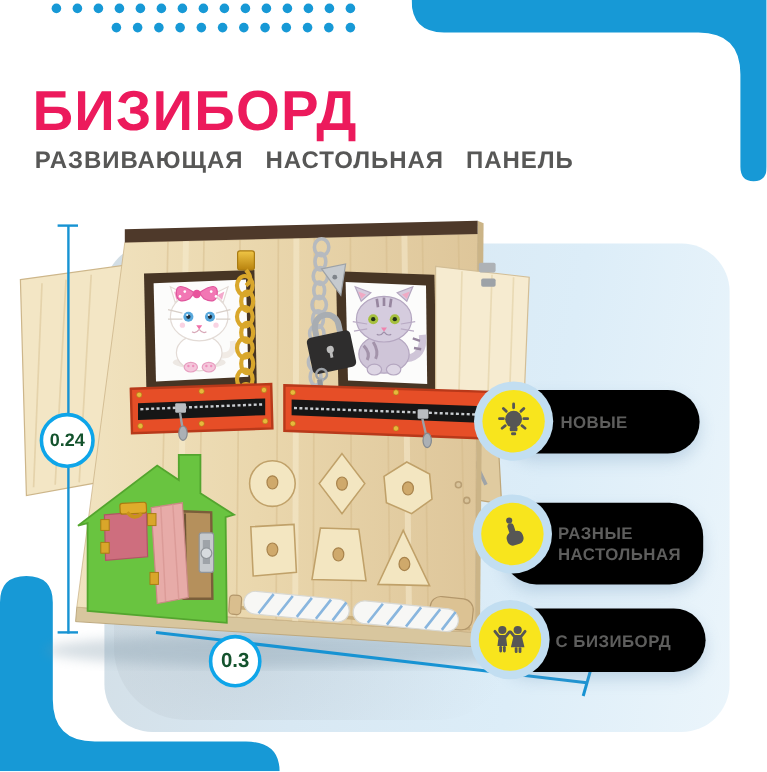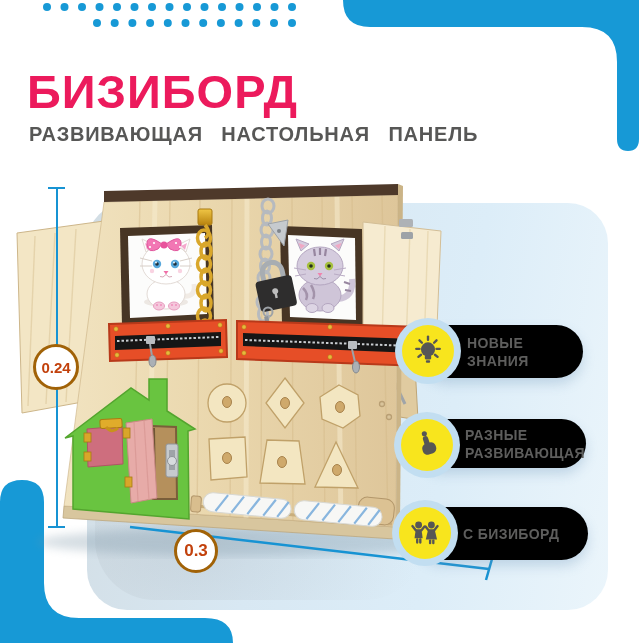--- a/index.html
+++ b/index.html
@@ -11,23 +11,23 @@
               letter-spacing:1px;line-height:1;}
   #page-subtitle{left:29px;top:124px;font-size:20px;font-weight:bold;color:#575756;
                  letter-spacing:.8px;word-spacing:12px;line-height:1;}
   
   #photo-panel{left:87px;top:203px;width:521px;height:407px;border-radius:40px;
     background:linear-gradient(100deg,#d2dde4 0%,#d8e8f3 38%,#dcedf8 68%,#ebf5fb 100%);}
   #photo-sheen{left:95px;top:420px;width:330px;height:180px;border-radius:60px;
     background:radial-gradient(ellipse at 30% 70%,rgba(160,170,178,.25),rgba(160,170,178,0) 70%);}
   
   .dim-line{background:#1793D3;}
-  .dim-circle{border:3px solid #a16207;background:#fff;border-radius:50%;
+  .dim-circle{border:3px solid #0ea5e9;background:#fff;border-radius:50%;
     display:flex;align-items:center;justify-content:center;font-weight:bold;
-    color:#c2410c;box-sizing:border-box;}
+    color:#14532d;box-sizing:border-box;}
   
   .pill{background:#000000;border-radius:28px;box-shadow:0 6px 12px rgba(110,150,185,.30);
         display:flex;flex-direction:column;justify-content:center;}
   .pill .l1,.pill .l2{font-size:14px;font-weight:bold;color:#5E5E5D;letter-spacing:.4px;line-height:18px;}
   .ring{width:66px;height:66px;border-radius:50%;background:#C2DEF1;
         display:flex;align-items:center;justify-content:center;}
   .yellow{width:52px;height:52px;border-radius:50%;background:#F8E51D;
           display:flex;align-items:center;justify-content:center;}
 </style>
 </head>
@@ -340,44 +340,43 @@
   <div class="abs dim-circle" style="left:33px;top:344px;width:46px;height:46px;font-size:15px">0.24</div>
 
   <svg class="abs" style="left:0;top:0" width="639" height="643" pointer-events="none">
     <line x1="130" y1="527" x2="489" y2="569" stroke="#1793D3" stroke-width="2.5"></line>
     <line x1="492" y1="559" x2="486" y2="580" stroke="#1793D3" stroke-width="2.5"></line>
   </svg>
   <div class="abs dim-circle" style="left:174px;top:529px;width:44px;height:44px;font-size:17px">0.3</div>
 
   <div class="abs pill" style="left:420px;top:325px;width:163px;height:53px;padding-left:47px;box-sizing:border-box">
     <span class="l1">НОВЫЕ</span>
-    <span class="l2">ЗНАНИЯ</span>
   </div>
   <div class="abs ring" style="left:395px;top:318px">
     <div class="yellow">
       <svg width="32" height="32" viewBox="0 0 30 30">
         <g stroke="#565655" stroke-width="2.2" stroke-linecap="round">
           <line x1="15" y1="1.5" x2="15" y2="4.5"></line>
             <line x1="4" y1="13" x2="7" y2="13"></line>
           <line x1="23" y1="13" x2="26" y2="13"></line>
             <line x1="7" y1="5" x2="9.3" y2="7.3"></line>
           <line x1="23" y1="5" x2="20.7" y2="7.3"></line>
             <line x1="6" y1="20.5" x2="8.5" y2="18.5"></line>
           <line x1="24" y1="20.5" x2="21.5" y2="18.5"></line>
         </g>
         <circle cx="15" cy="13.5" r="6.6" fill="#565655"></circle>
         <rect x="12" y="19.5" width="6" height="3.4" rx="1" fill="#565655"></rect>
         <rect x="13" y="23.6" width="4" height="2.4" rx="1" fill="#565655"></rect>
       </svg>
     </div>
   </div>
 
-  <div class="abs pill" style="left:419px;top:419px;width:167px;height:49px;padding-left:46px;box-sizing:border-box">
+  <div class="abs pill" style="left:419px;top:419px;width:167px;height:68px;padding-left:46px;box-sizing:border-box">
     <span class="l1">РАЗНЫЕ</span>
-    <span class="l2">РАЗВИВАЮЩАЯ</span>
+    <span class="l2">НАСТОЛЬНАЯ</span>
   </div>
   <div class="abs ring" style="left:394px;top:412px">
     <div class="yellow">
       <svg width="32" height="32" viewBox="0 0 30 30">
         <g fill="#565655">
           <circle cx="12.5" cy="4.5" r="2.4"></circle>
           <g transform="rotate(-18 15 15)">
             <rect x="13" y="6.5" width="5" height="11" rx="2.5"></rect>
             <rect x="9.5" y="13.5" width="13" height="10.5" rx="4.5"></rect>
           </g>

